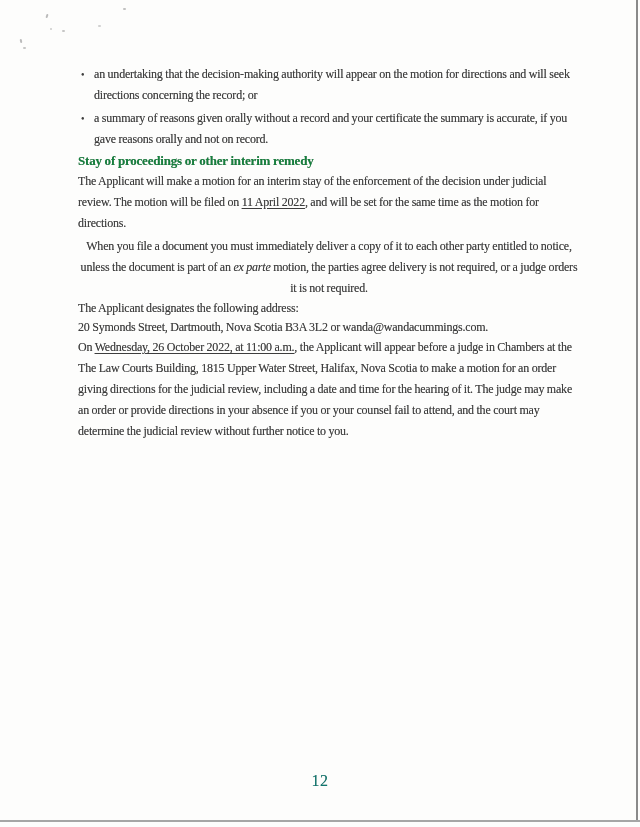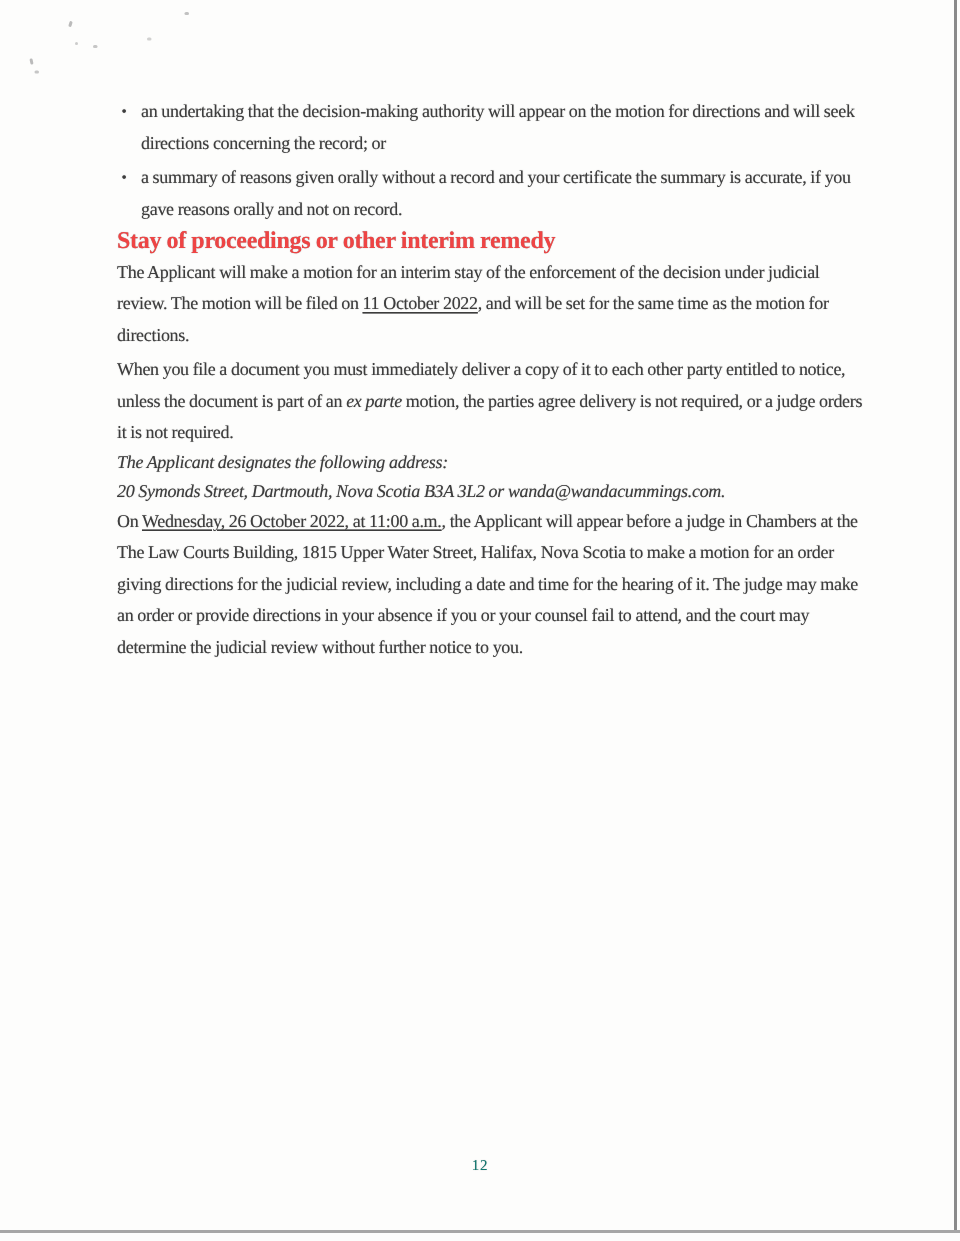--- a/index.html
+++ b/index.html
@@ -38,38 +38,38 @@
   .bullet-marker {
     flex: none;
     width: 13px;
     font-size: 10px;
     line-height: 21px;
   }
   .bullet-text { flex: 1; }
   .para-costs { margin-top: 5px !important; }
   .heading {
     font-weight: bold;
-    font-size: 16px;
-    color: #ef4444;
+    font-size: 13px;
+    color: #15803d;
   }
-  .gap-sm { margin-top: 2px !important; }
-  .tight { line-height: 19px; font-style: italic; }
+  .gap-sm { margin-top: 2px !important; text-align: center; }
+  .tight { line-height: 19px; }
   .u {
     text-decoration: underline;
     text-underline-offset: 2px;
     text-decoration-thickness: 1px;
   }
   .it { font-style: italic; }
   .page-number {
     position: absolute;
     left: 0;
     right: 0;
     top: 772px;
     text-align: center;
-    font-size: 10px;
+    font-size: 16px;
     letter-spacing: 0.5px;
     color: #0f766e;
     text-shadow: 0 0 0.6px rgba(90,90,90,0.5);
   }
   .edge-line-right {
     position: absolute;
     left: 636px;
     top: 0;
     width: 2px;
     height: 821px;
@@ -109,21 +109,21 @@
         <span class="bullet-text">an undertaking that the decision-making authority will appear on the motion for directions and will seek directions concerning the record; or</span>
       </div>
       <div class="bullet-item">
         <span class="bullet-marker">•</span>
         <span class="bullet-text">a summary of reasons given orally without a record and your certificate the summary is accurate, if you gave reasons orally and not on record.</span>
       </div>
     </div>
 
 
     <h3 class="heading">Stay of proceedings or other interim remedy</h3>
-    <p><span>The Applicant will make a motion for an interim stay of the enforcement of the decision under judicial review.  The motion will be filed on </span><span class="u">11 October 2022</span><span>, and will be set for the same time as the motion for directions.</span></p>
+    <p><span>The Applicant will make a motion for an interim stay of the enforcement of the decision under judicial review.  The motion will be filed on </span><span class="u">11 April 2022</span><span>, and will be set for the same time as the motion for directions.</span></p>
 
     <p class="gap-sm"><span>When you file a document you must immediately deliver a copy of it to each other party entitled to notice, unless the document is part of an </span><span class="it">ex parte</span><span> motion, the parties agree delivery is not required, or a judge orders it is not required.</span></p>
 
     <p class="tight">The Applicant designates the following address:</p>
     <p class="tight">20 Symonds Street, Dartmouth, Nova Scotia  B3A 3L2 or wanda@wandacummings.com.</p>
 
     <p><span>On </span><span class="u">Wednesday, 26 October 2022, at 11:00 a.m.</span><span>, the Applicant will appear before a judge in Chambers at the The Law Courts Building, 1815 Upper Water Street, Halifax, Nova Scotia to make a motion for an order giving directions for the judicial review, including a date and time for the hearing of it. The judge may make an order or provide directions in your absence if you or your counsel fail to attend, and the court may determine the judicial review without further notice to you.</span></p>
 
   </div>
 

